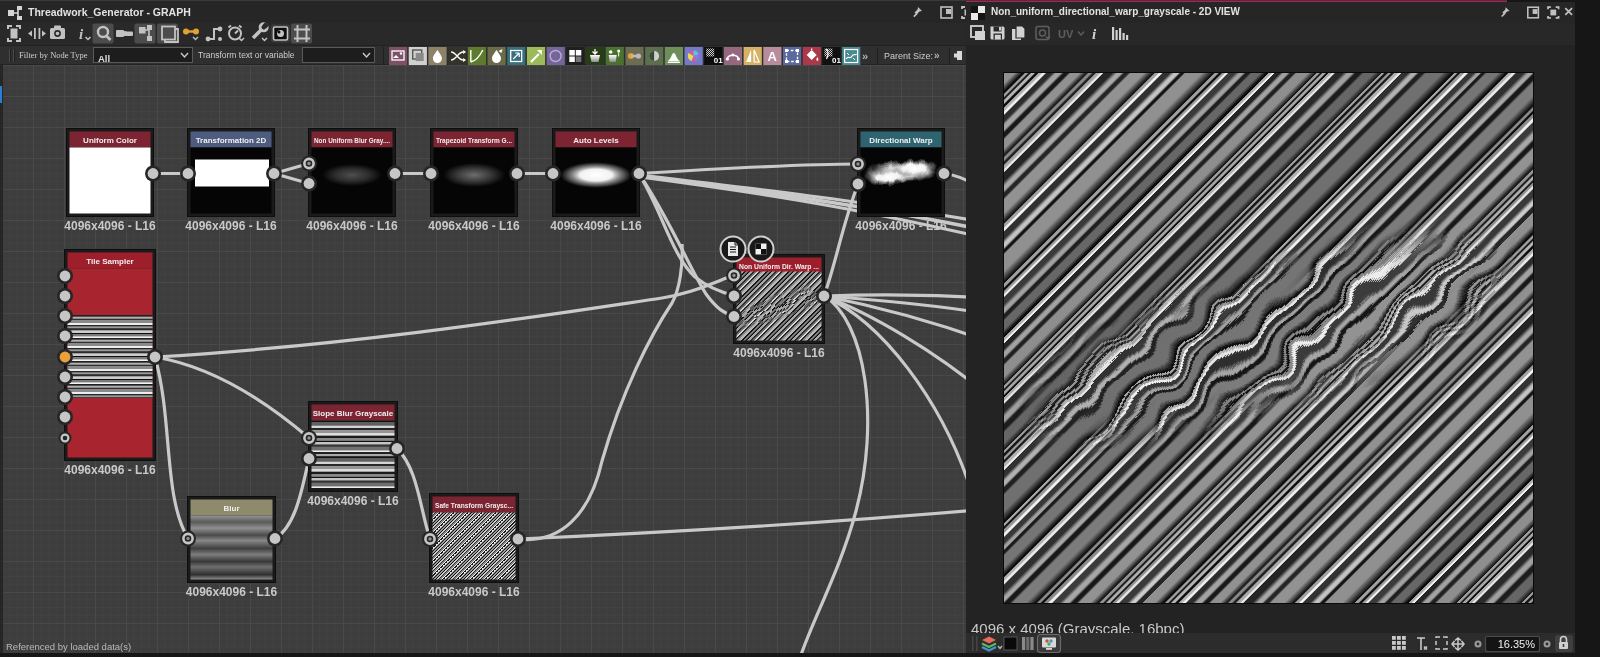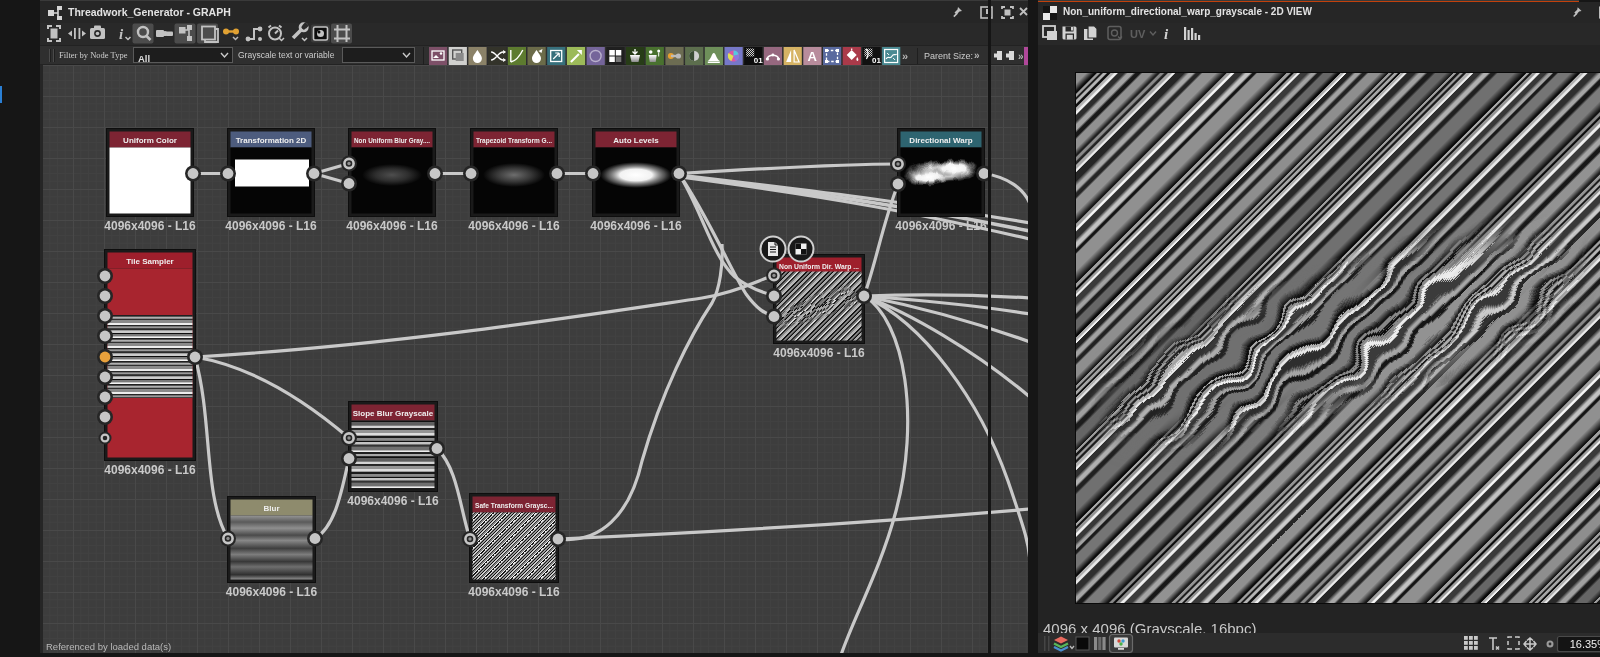--- a/index.html
+++ b/index.html
@@ -2,21 +2,21 @@
 <html><head><meta charset="utf-8"><style>
 * { margin:0; padding:0; box-sizing:border-box; }
 html,body { width:1600px; height:657px; overflow:hidden; background:#161616;
   font-family:"Liberation Sans", sans-serif; }
 #app { position:relative; width:1600px; height:657px; }
 .abs { position:absolute; }
 </style></head>
 <body>
 <div id="app">
 
-<div class="abs" style="left:0;top:0;width:988px;height:657px;background:#262626;border-top:1px solid #3a3a3a;margin-left:40px;">
+<div class="abs" style="left:0;top:0;width:988px;height:657px;background:#262626;border-top:1px solid #3a3a3a;">
   <div class="abs" style="left:0;top:1px;width:988px;height:21px;background:#262626;">
     <svg class="abs" style="left:7px;top:3px" width="17" height="16" viewBox="0 0 17 16">
       <g fill="#d5d5d5">
             <rect x="1" y="5" width="6" height="6"></rect>
             <rect x="10" y="1" width="5" height="4"></rect>
             <rect x="10" y="11" width="5" height="4"></rect>
             <path d="M7,8 h4 M11,3 v10" stroke="#d5d5d5" stroke-width="1.6" fill="none"></path>
           </g>
     </svg>
     <div class="abs" style="left:28px;top:4px;font-size:10.5px;font-weight:bold;color:#e3e3e3;">Threadwork_Generator - GRAPH</div>
@@ -111,21 +111,21 @@
   </div>
   <div class="abs" style="left:0;top:44px;width:988px;height:20px;background:#2f2f2f;border-top:1px solid #222;border-bottom:1px solid #232323;">
     <div class="abs" style="left:9px;top:3px;width:2px;height:13px;background:#1f1f1f;border-left:1px solid #4a4a4a;"></div>
     <div class="abs" style="left:13px;top:3px;width:2px;height:13px;background:#1f1f1f;border-left:1px solid #4a4a4a;"></div>
     <div class="abs" style="left:19px;top:4px;font-size:8.5px;color:#cdcdcd;font-family:Liberation Serif, serif;">Filter by Node Type</div>
     <div class="abs" style="left:93px;top:1px;width:100px;height:16px;background:#1d1d1d;border:1px solid #5a5a5a;color:#dcdcdc;font-size:9.5px;font-weight:bold;padding:5px 4px;">All
       <svg class="abs" style="right:3px;top:4px" width="9" height="7">
             <path d="M1,1 l3.5,4 L8,1" stroke="#c9c9c9" stroke-width="1.4" fill="none"></path>
           </svg>
     </div>
-    <div class="abs" style="left:198px;top:4px;font-size:8.5px;color:#cdcdcd;">Grayscale text or variable</div>
+    <div class="abs" style="left:198px;top:4px;font-size:8.5px;color:#cdcdcd;">Transform text or variable</div>
     <div class="abs" style="left:302px;top:1px;width:73px;height:16px;background:#1d1d1d;border:1px solid #5a5a5a;">
       <svg class="abs" style="right:3px;top:4px" width="9" height="7">
             <path d="M1,1 l3.5,4 L8,1" stroke="#c9c9c9" stroke-width="1.4" fill="none"></path>
           </svg>
     </div>
     <svg class="abs" style="left:0;top:-44px" width="988" height="64" viewBox="0 0 988 64">
       <defs>
         <linearGradient id="icongrad" x1="0" y1="0" x2="0" y2="1">
               <stop offset="0" stop-color="#ffffff"></stop>
               <stop offset="1" stop-color="#8a8a8a"></stop>
@@ -624,21 +624,21 @@
           <circle cx="430" cy="538" r="4.6" fill="none" stroke="#c6c6c6" stroke-width="2.6"></circle>
           <circle cx="430" cy="538" r="1.7" fill="#8f8f8f"></circle>
           <circle cx="518" cy="538" r="8" fill="#262626"></circle>
           <circle cx="518" cy="538" r="5.4" fill="#c6c6c6"></circle>
         </g>
     <text x="6" y="649" font-size="9.5" fill="#b9b9b9">Referenced by loaded data(s)</text>
   </svg>
 </div>
 
 <div class="abs" style="left:988px;top:0;width:3px;height:657px;background:#151515;"></div>
-<div class="abs" style="left:1038px;top:0;width:541px;height:657px;background:#c2410c;border-top:1px solid #3a3a3a;">
+<div class="abs" style="left:966px;top:0;width:541px;height:657px;background:#be185d;border-top:1px solid #3a3a3a;">
   <div class="abs" style="left:0;top:1px;width:609px;height:21px;background:#262626;">
     <svg class="abs" style="left:5px;top:4px" width="14" height="14">
           <rect width="14" height="14" fill="#e8e8e8"></rect>
           <rect width="7" height="7" fill="#141414"></rect>
           <rect x="7" y="7" width="7" height="7" fill="#141414"></rect>
         </svg>
     <div class="abs" style="left:25px;top:4px;font-size:10px;font-weight:bold;color:#e3e3e3;">Non_uniform_directional_warp_grayscale - 2D VIEW</div>
     <svg class="abs" style="left:532px;top:3px" width="75" height="16" viewBox="0 0 78 16">
       <g fill="#c0c0c0">
             <path d="M8,2 l4,4 -2.5,0.5 -3,3 -2,-2 3,-3 z"></path>

